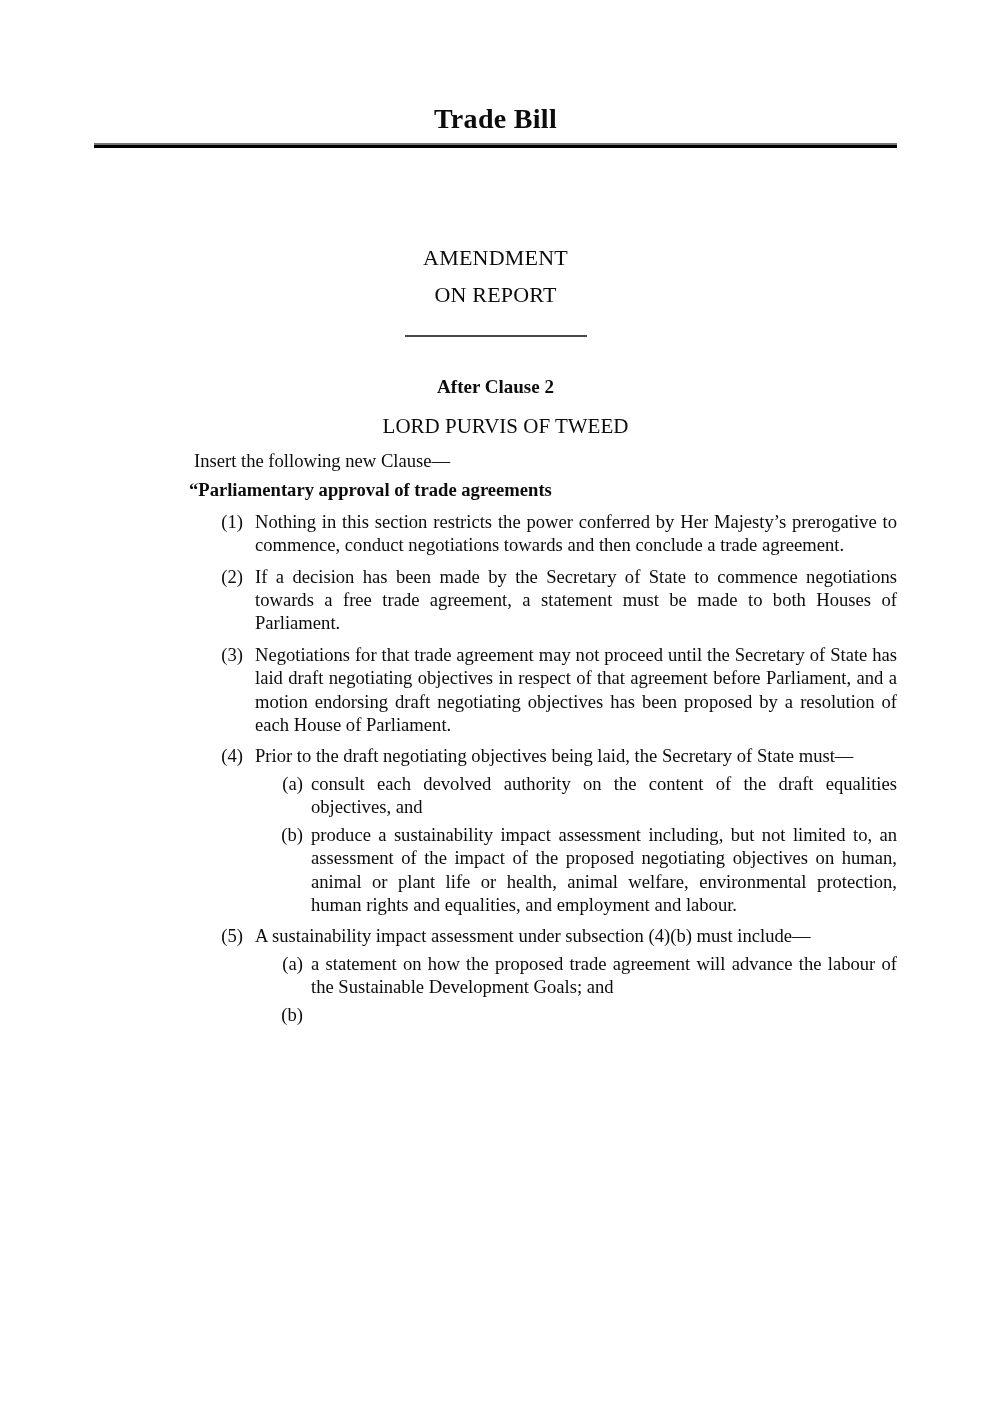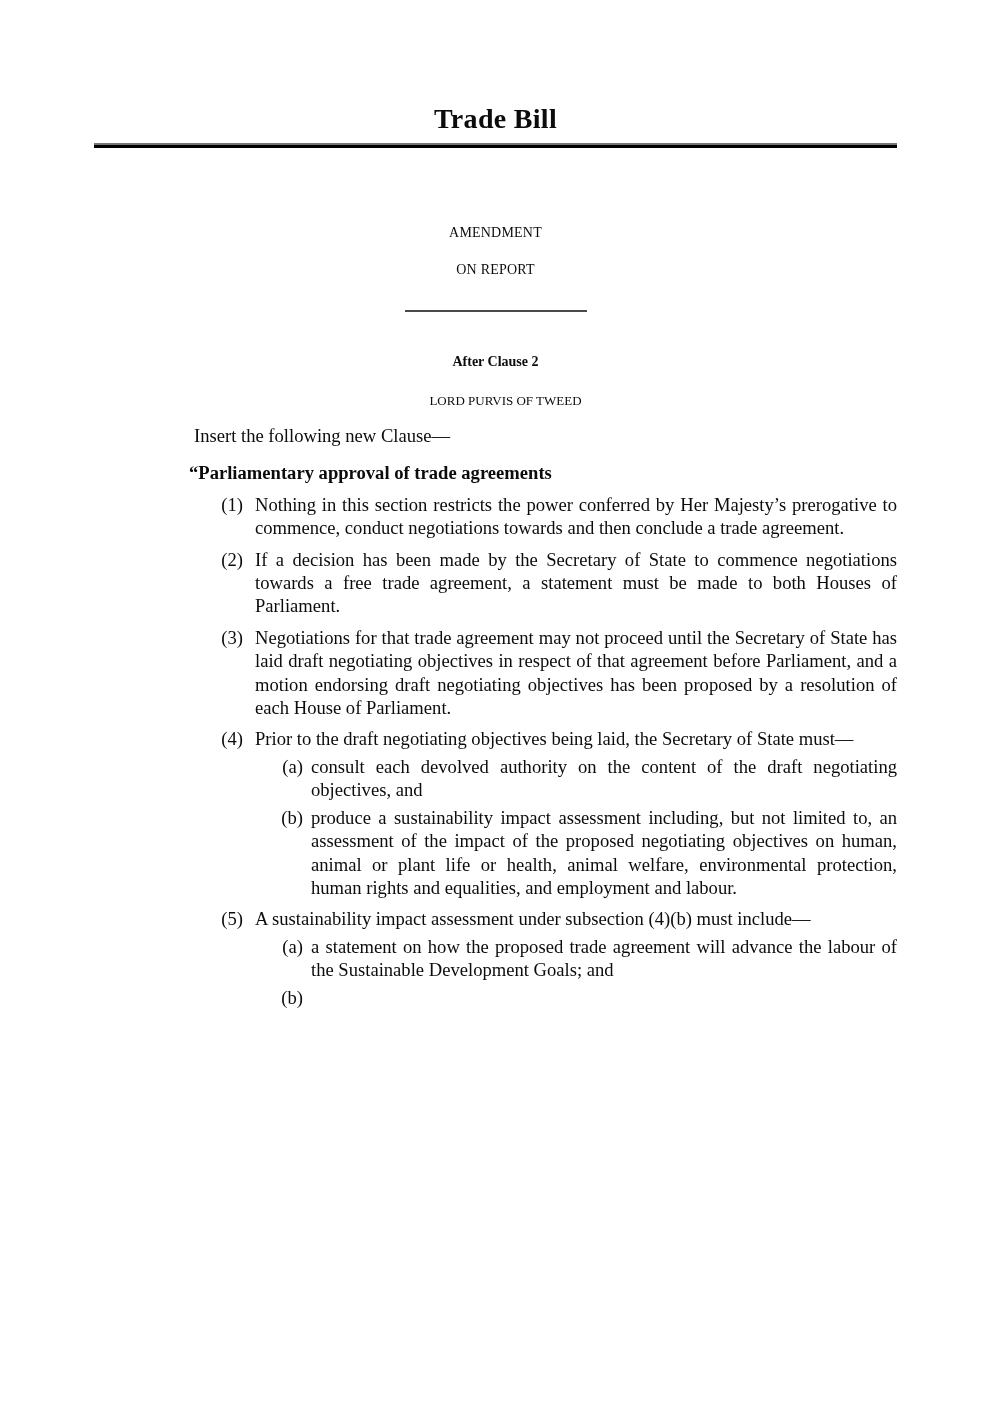--- a/index.html
+++ b/index.html
@@ -26,61 +26,61 @@
   }
   .title-rule {
     margin: 8px 94px 0 94px;
     height: 4px;
     border-top: 2px solid #757575;
     border-bottom: 3px solid #000000;
   }
 
   
   .amendment-block {
-    margin-top: 66px;
+    margin-top: 91px;
     text-align: center;
-    font-size: 14px;
+    font-size: 22px;
     letter-spacing: 0.2px;
   }
   .amendment-line { line-height: 37px; }
   .section-divider {
     width: 182px;
     margin: 22px auto 0 auto;
     border: none;
     border-top: 2px solid #4a4a4a;
     height: 0;
   }
 
   
   .clause-heading {
     margin-top: 38px;
     text-align: center;
-    font-size: 14px;
+    font-size: 19px;
     line-height: 24px;
     font-weight: 700;
   }
   .mover {
     margin-top: 15px;
     text-align: center;
-    font-size: 13px;
+    font-size: 21px;
     line-height: 24px;
     padding-left: 20px;
   }
 
   
   .body-text {
     padding: 0 94px;
     font-size: 18.6px;
     line-height: 23.4px;
   }
   .instruction {
     margin: 11px 0 0 100px;
   }
   .new-clause-title {
-    margin: 14px 0 0 95px;
+    margin: 6px 0 0 95px;
     font-weight: 700;
   }
   .subsection { display: flex; margin-top: 8px; }
   .subsection > .num  { flex: 0 0 46px; margin-left: 103px; text-align: right; }
   .subsection > .text { flex: 1; padding-left: 12px; text-align: justify; }
   .subitem { display: flex; margin-top: 4px; }
   .subitem > .num  { flex: 0 0 46px; margin-left: 163px; text-align: right; }
   .subitem > .text { flex: 1; padding-left: 8px; text-align: justify; }
 
   
@@ -133,21 +133,21 @@
       <span class="text">Negotiations for that trade agreement may not proceed until the Secretary of State has laid draft negotiating objectives in respect of that agreement before Parliament, and a motion endorsing draft negotiating objectives has been proposed by a resolution of each House of Parliament.</span>
     </div>
 
     <div class="subsection">
       <span class="num">(4)</span>
       <span class="text">Prior to the draft negotiating objectives being laid, the Secretary of State must—</span>
     </div>
 
     <div class="subitem">
       <span class="num">(a)</span>
-      <span class="text">consult each devolved authority on the content of the draft negotiating objectives, and</span>
+      <span class="text">consult each devolved authority on the content of the draft equalities objectives, and</span>
     </div>
 
     <div class="subitem">
       <span class="num">(b)</span>
       <span class="text">produce a sustainability impact assessment including, but not limited to, an assessment of the impact of the proposed negotiating objectives on human, animal or plant life or health, animal welfare, environmental protection, human rights and equalities, and employment and labour.</span>
     </div>
 
     <div class="subsection">
       <span class="num">(5)</span>
       <span class="text">A sustainability impact assessment under subsection (4)(b) must include—</span>

